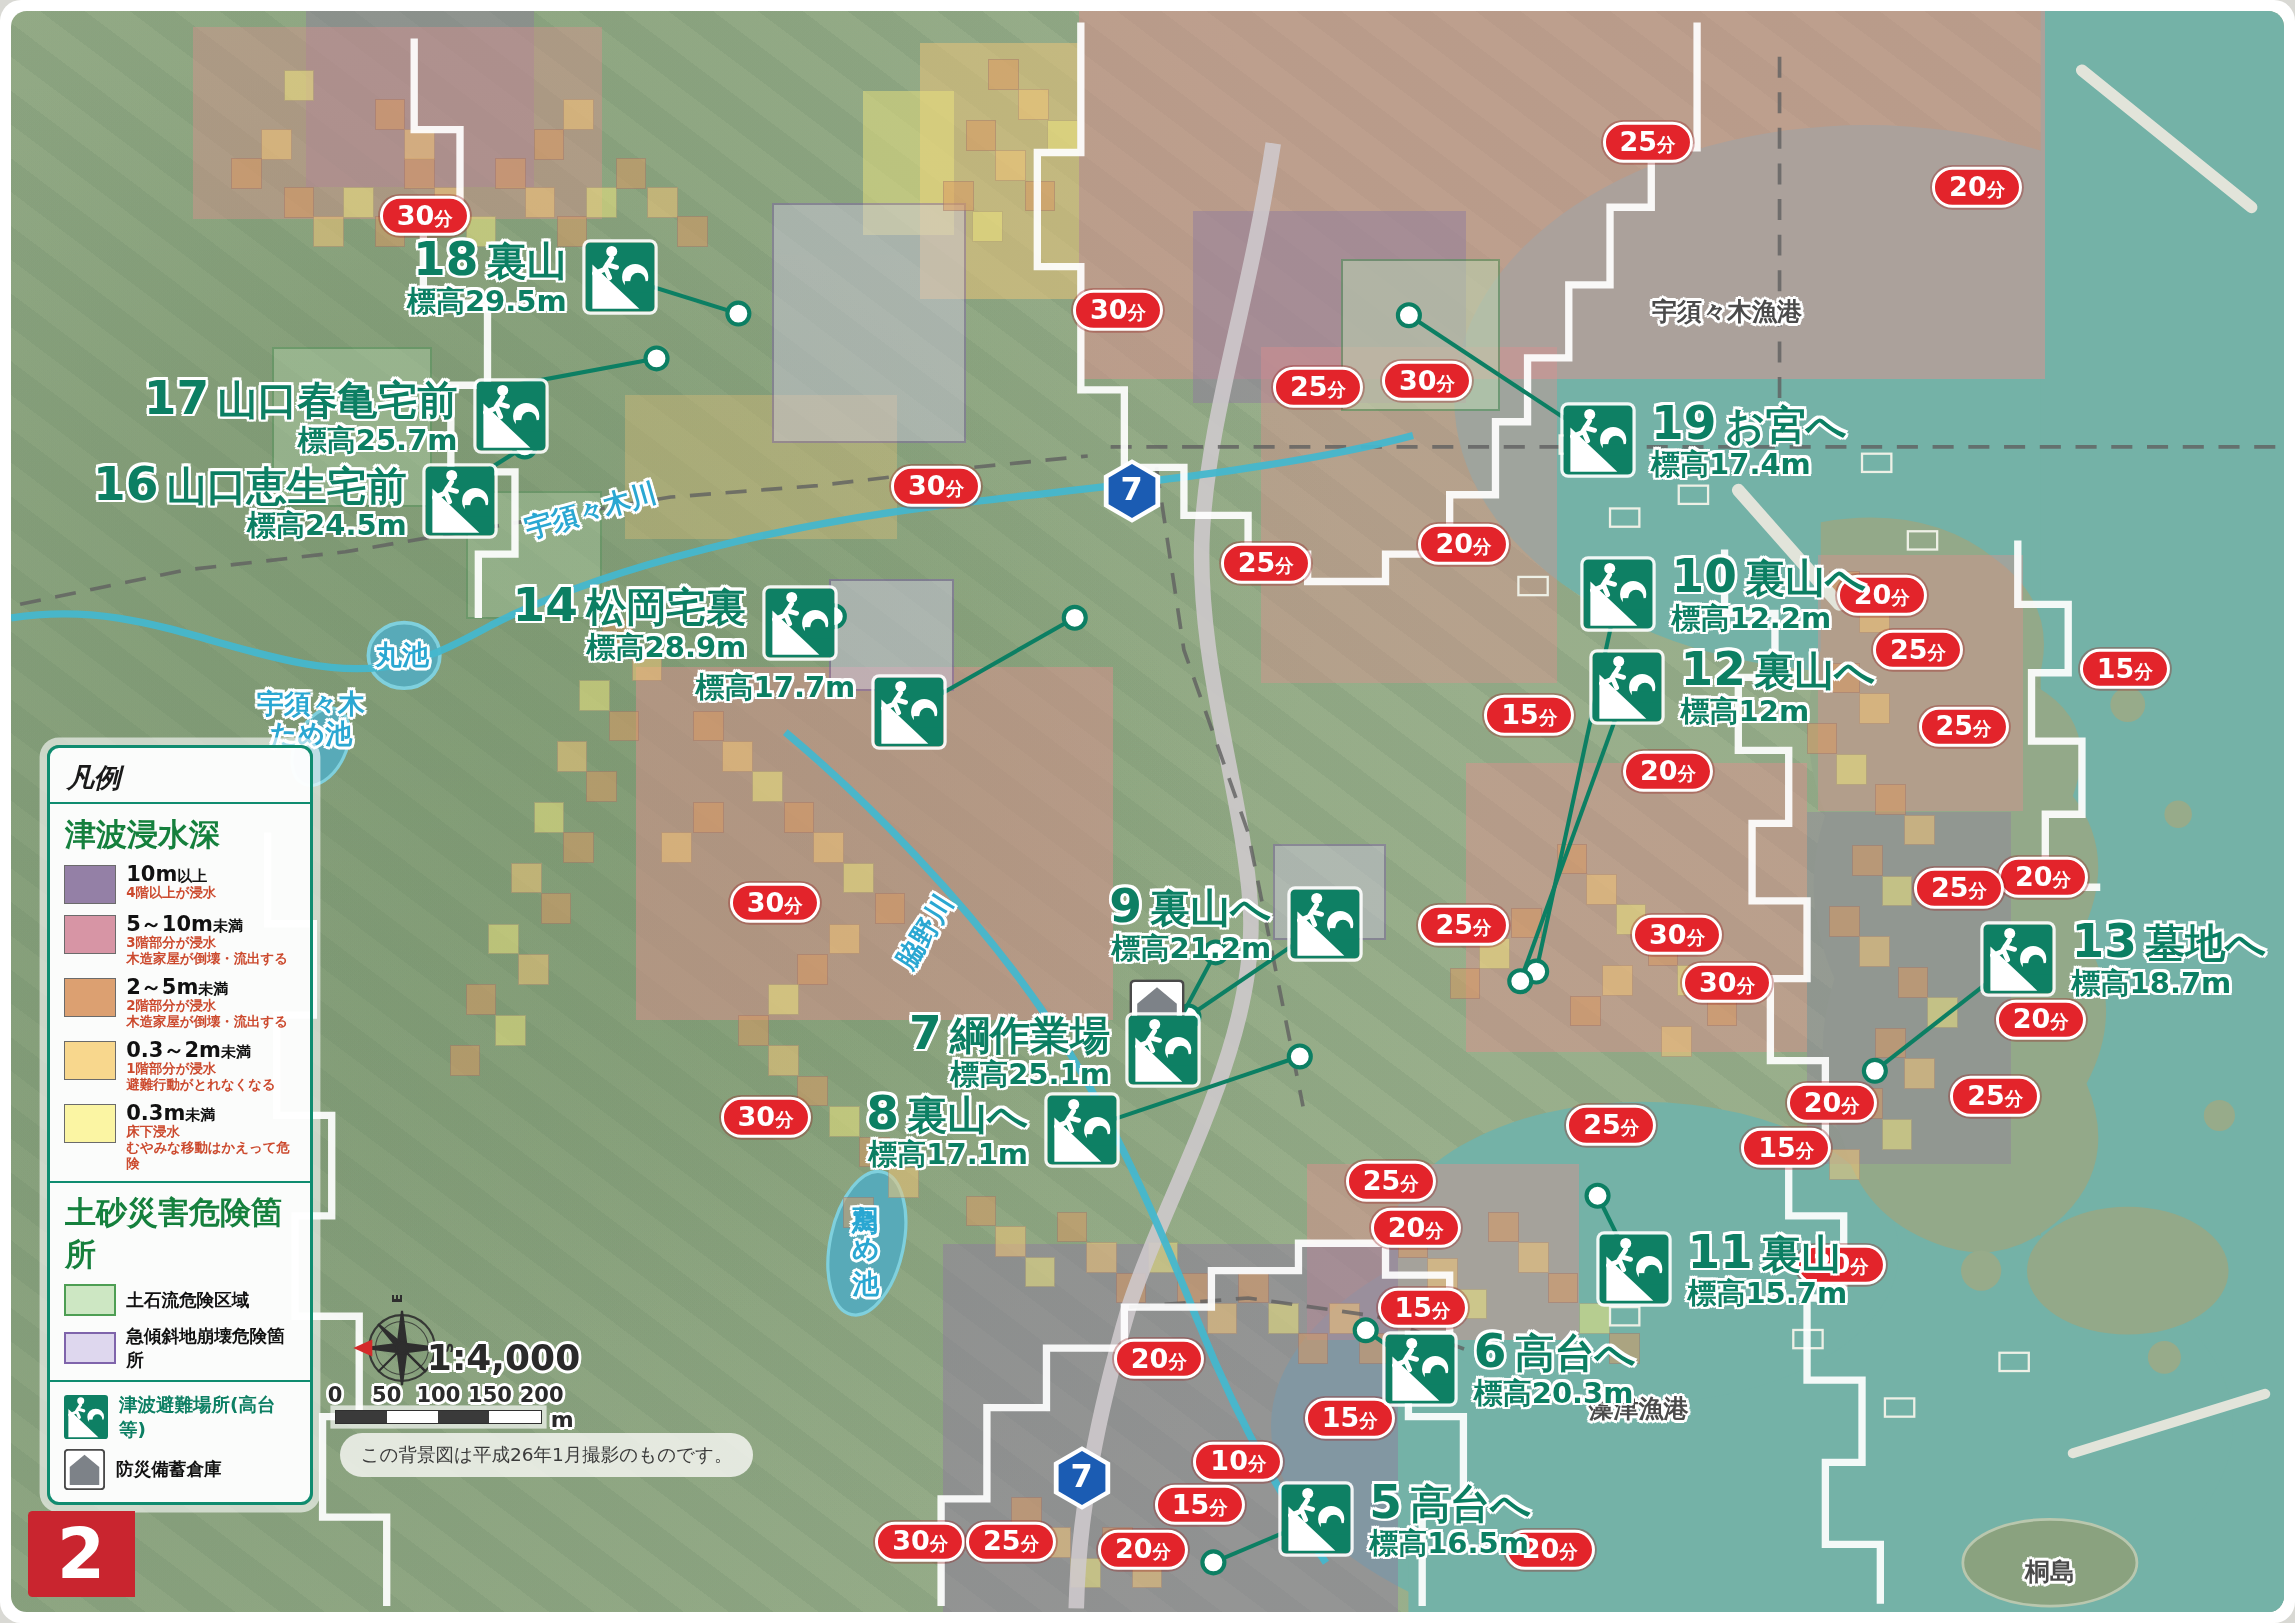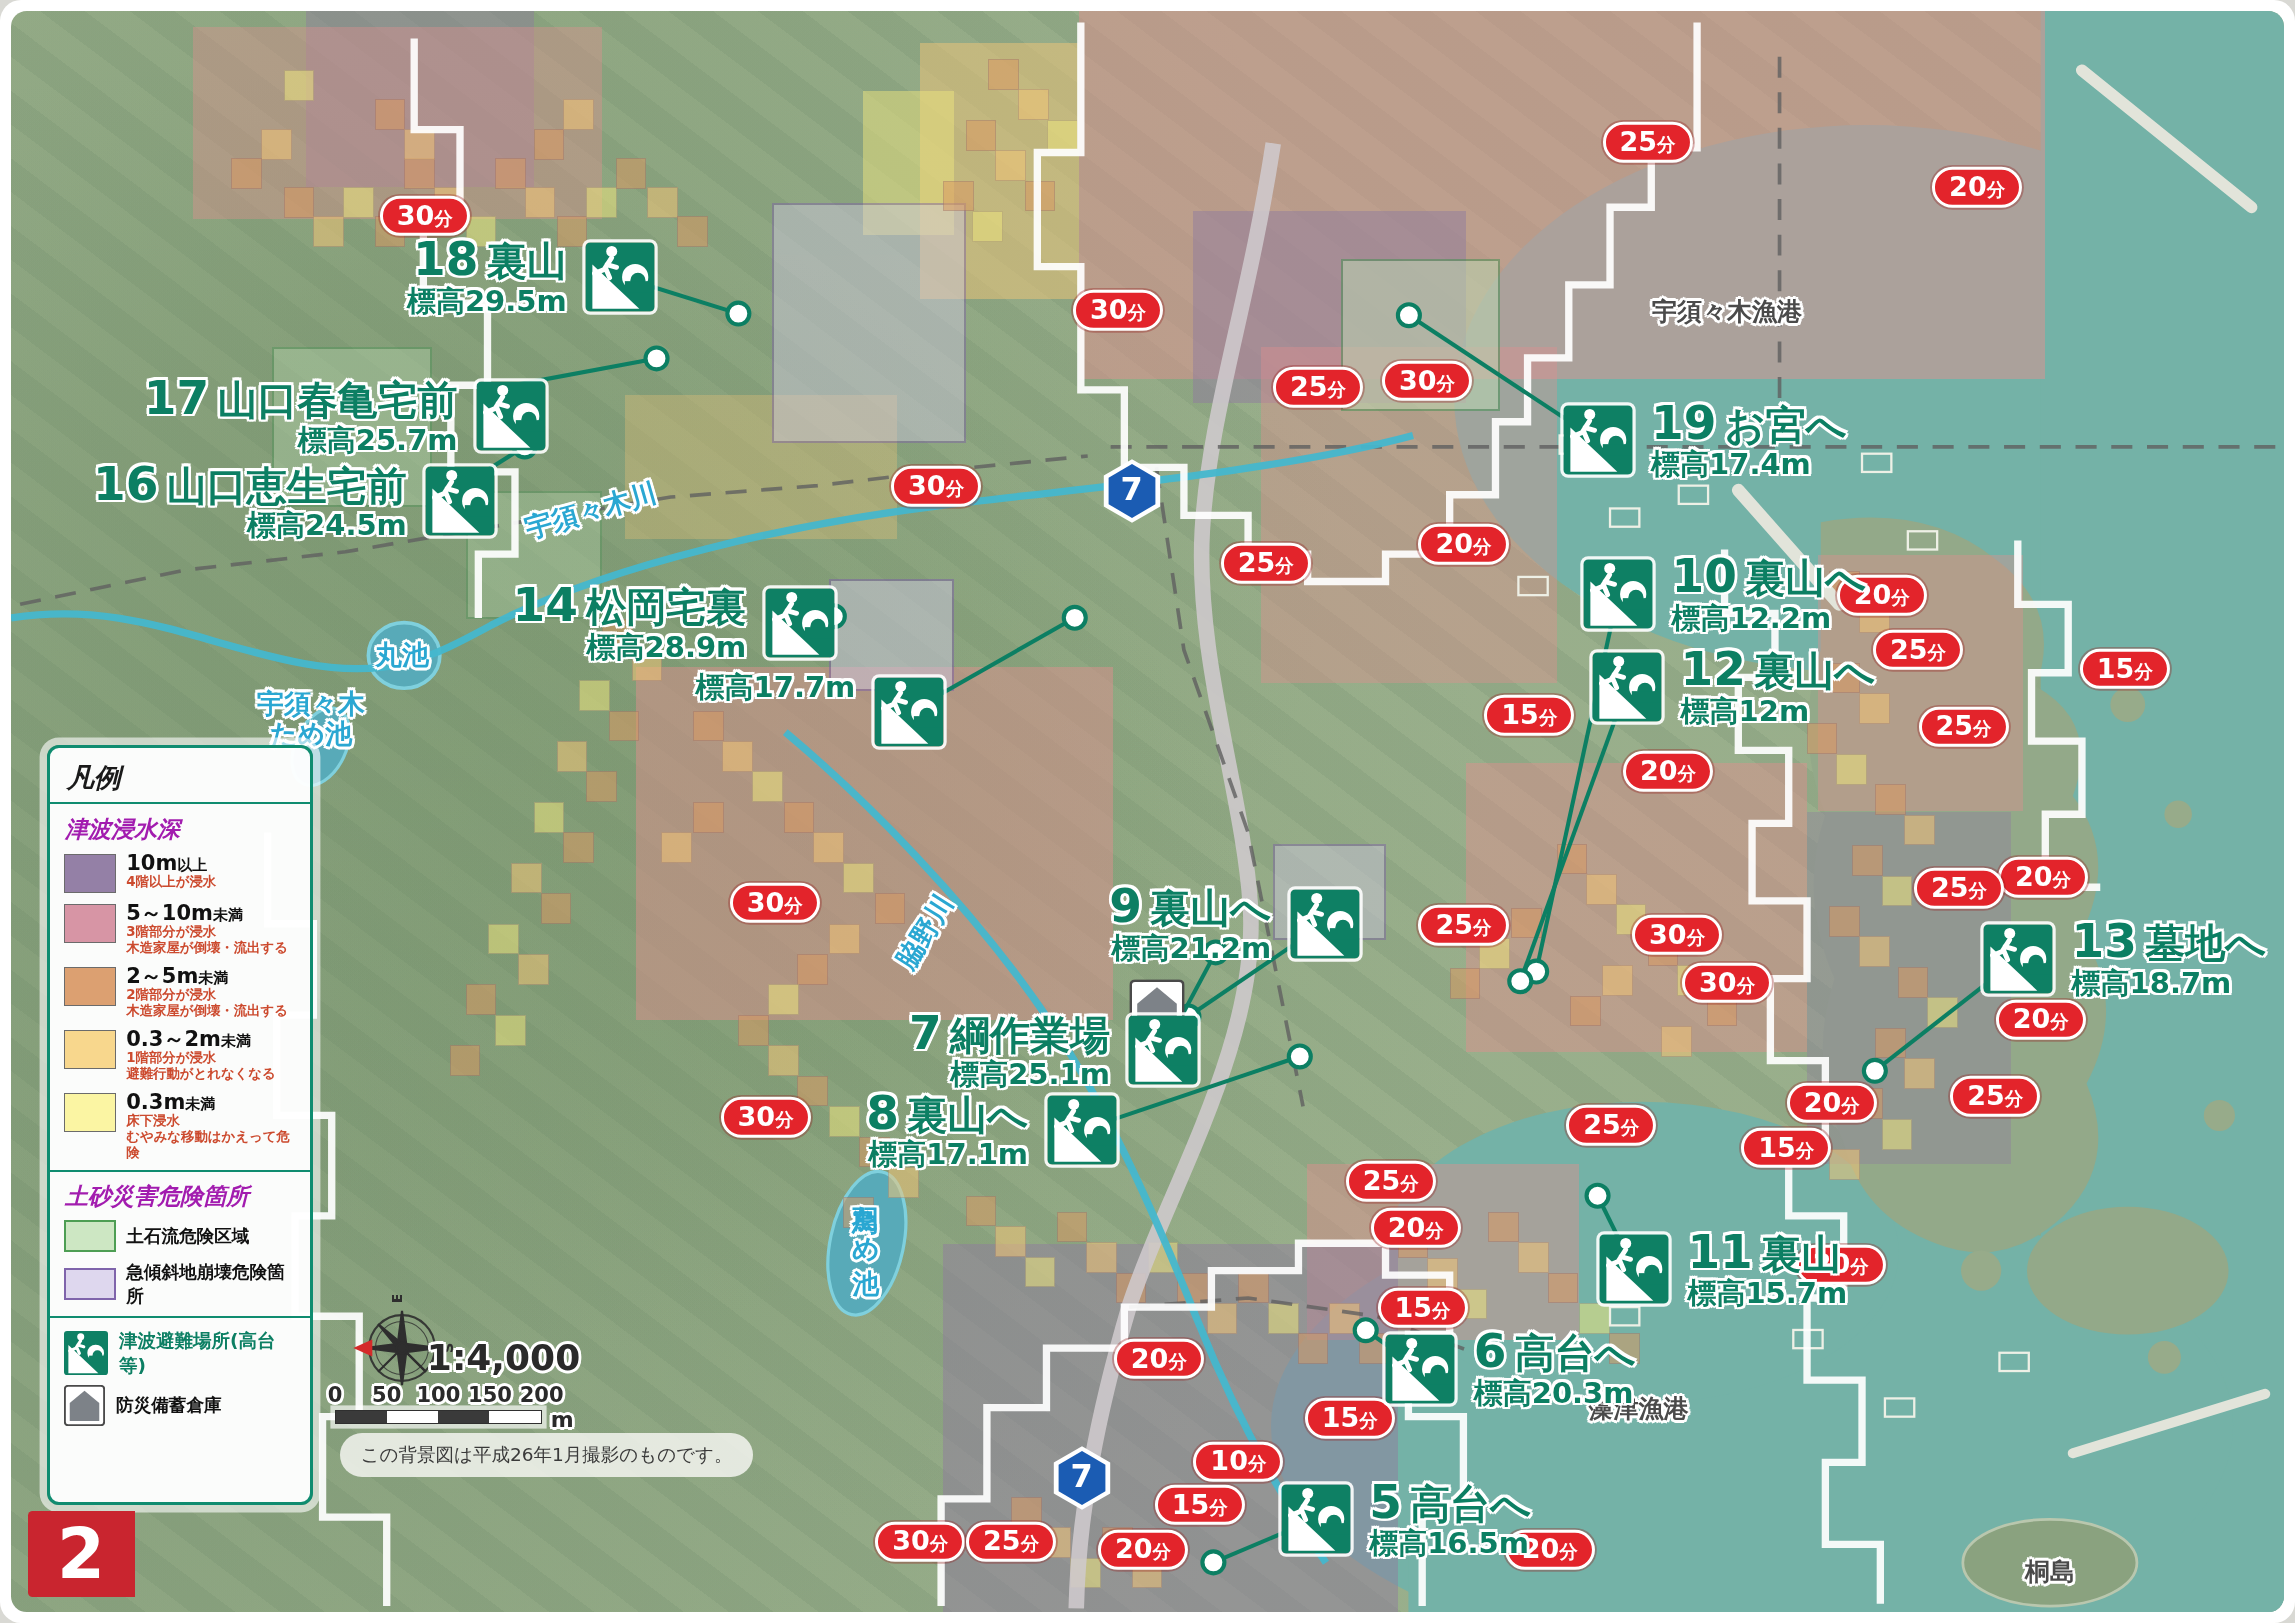--- a/index.html
+++ b/index.html
@@ -38,21 +38,21 @@
   .shield svg{position:absolute;inset:0;}
   .shield span{position:absolute;inset:0;display:flex;align-items:center;justify-content:center;
     color:#fff;font-weight:bold;font-size:32px;padding-bottom:3.7px;}
   .store{position:absolute;transform:translate(-50%,-50%);width:55px;height:55px;}
   
   #legend{position:absolute;left:2.05%;top:45.9%;width:11.6%;height:46.8%;
     background:rgba(255,255,255,.97);border:3.2px solid #0f8c70;border-radius:12px;
     box-shadow:0 0 0 7.4px rgba(255,255,255,.6);padding:12px 14px;overflow:hidden;}
   #legend h1{margin:0 0 6.5px 2.8px;font-size:27px;font-style:italic;color:#1a1a1a;}
   .lg-rule{border-top:2.3px solid #0f8c70;margin:4.6px -14px 9.3px;}
-  #legend h2{margin:2.8px 0 7.4px 0.9px;font-size:23px;font-style:italic;color:#a21caf;}
+  #legend h2{margin:2.8px 0 7.4px 0.9px;font-size:31px;color:#15803d;}
   .d-item{display:flex;gap:10.2px;margin-bottom:9.3px;align-items:flex-start;}
   .d-swatch{flex:0 0 52px;height:39px;border:1.4px solid #6b6b6b;margin-top:1.9px;}
   .d-title{font-size:21px;font-weight:bold;color:#111;line-height:1.05;}
   .d-title small{font-size:15px;}
   .d-desc{font-size:13.4px;color:#cc4a2e;line-height:1.18;font-weight:bold;}
   .t-item{display:flex;gap:9.3px;align-items:flex-start;margin:3.7px 0 7.4px;}
   .t-pill{flex:0 0 69px;background:#e3242b;color:#fff;border-radius:18.5px;text-align:center;
     font-weight:bold;font-size:18.5px;padding:5.6px 0;margin-top:2.8px;}
   .h-item{display:flex;gap:10.2px;align-items:center;margin-bottom:8.3px;}
   .h-swatch{flex:0 0 52px;height:32px;border:2.8px solid;}

